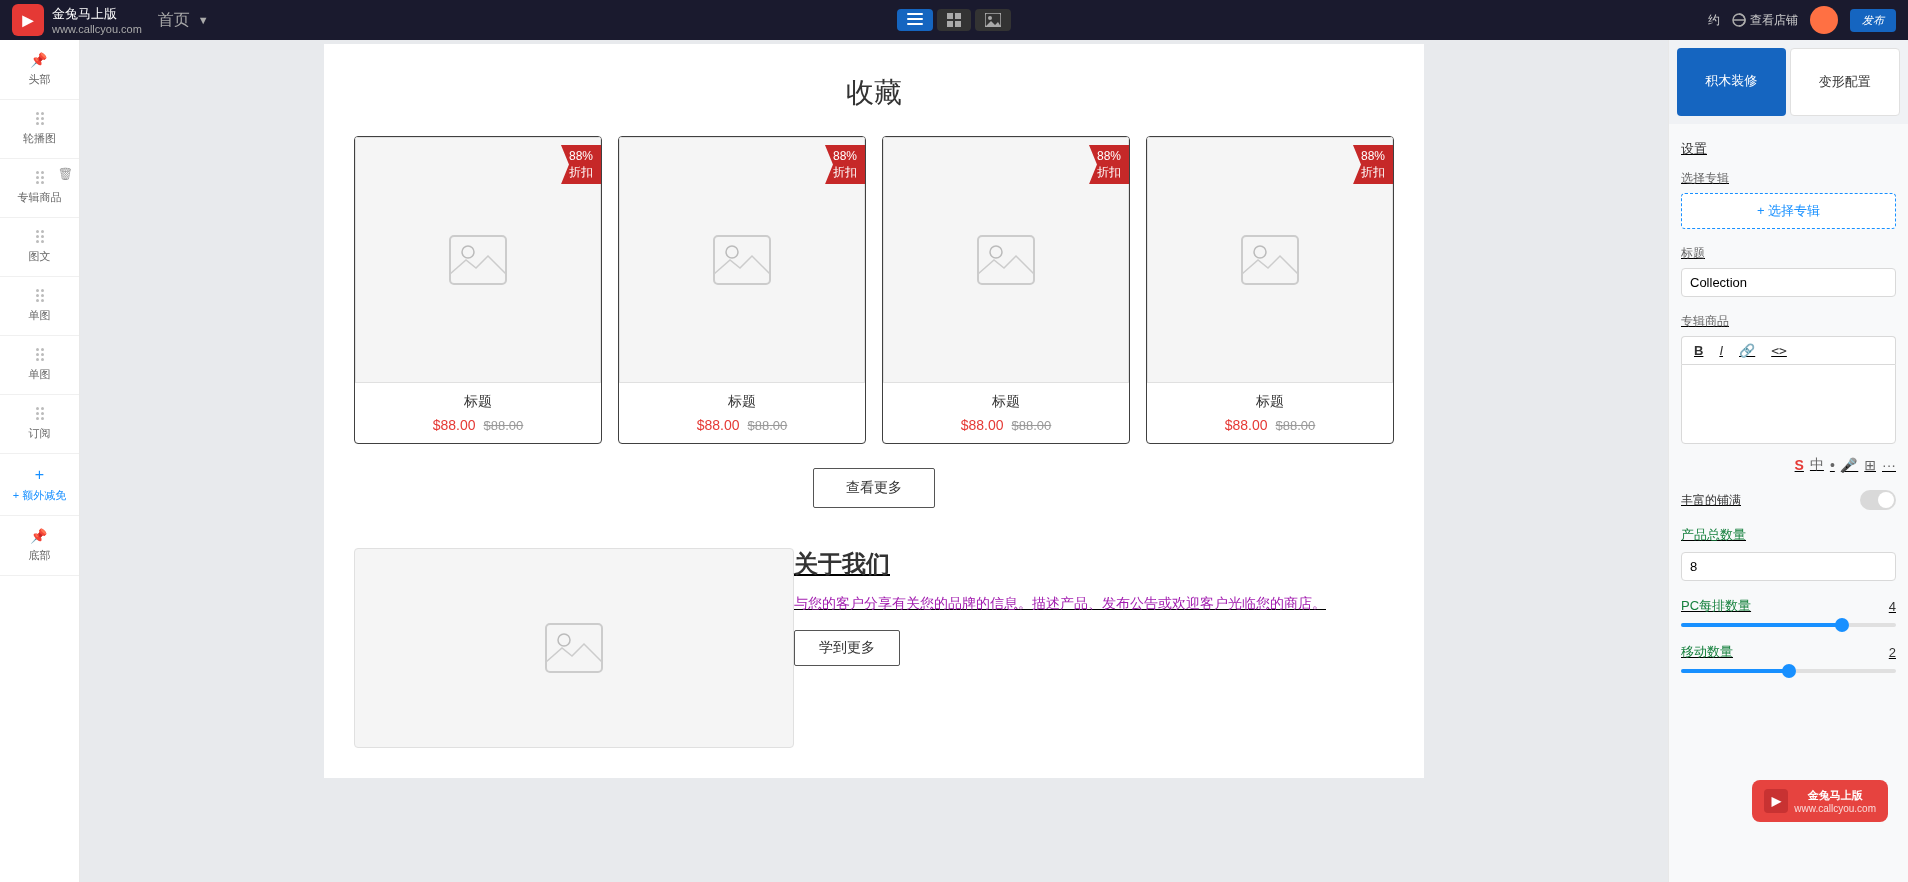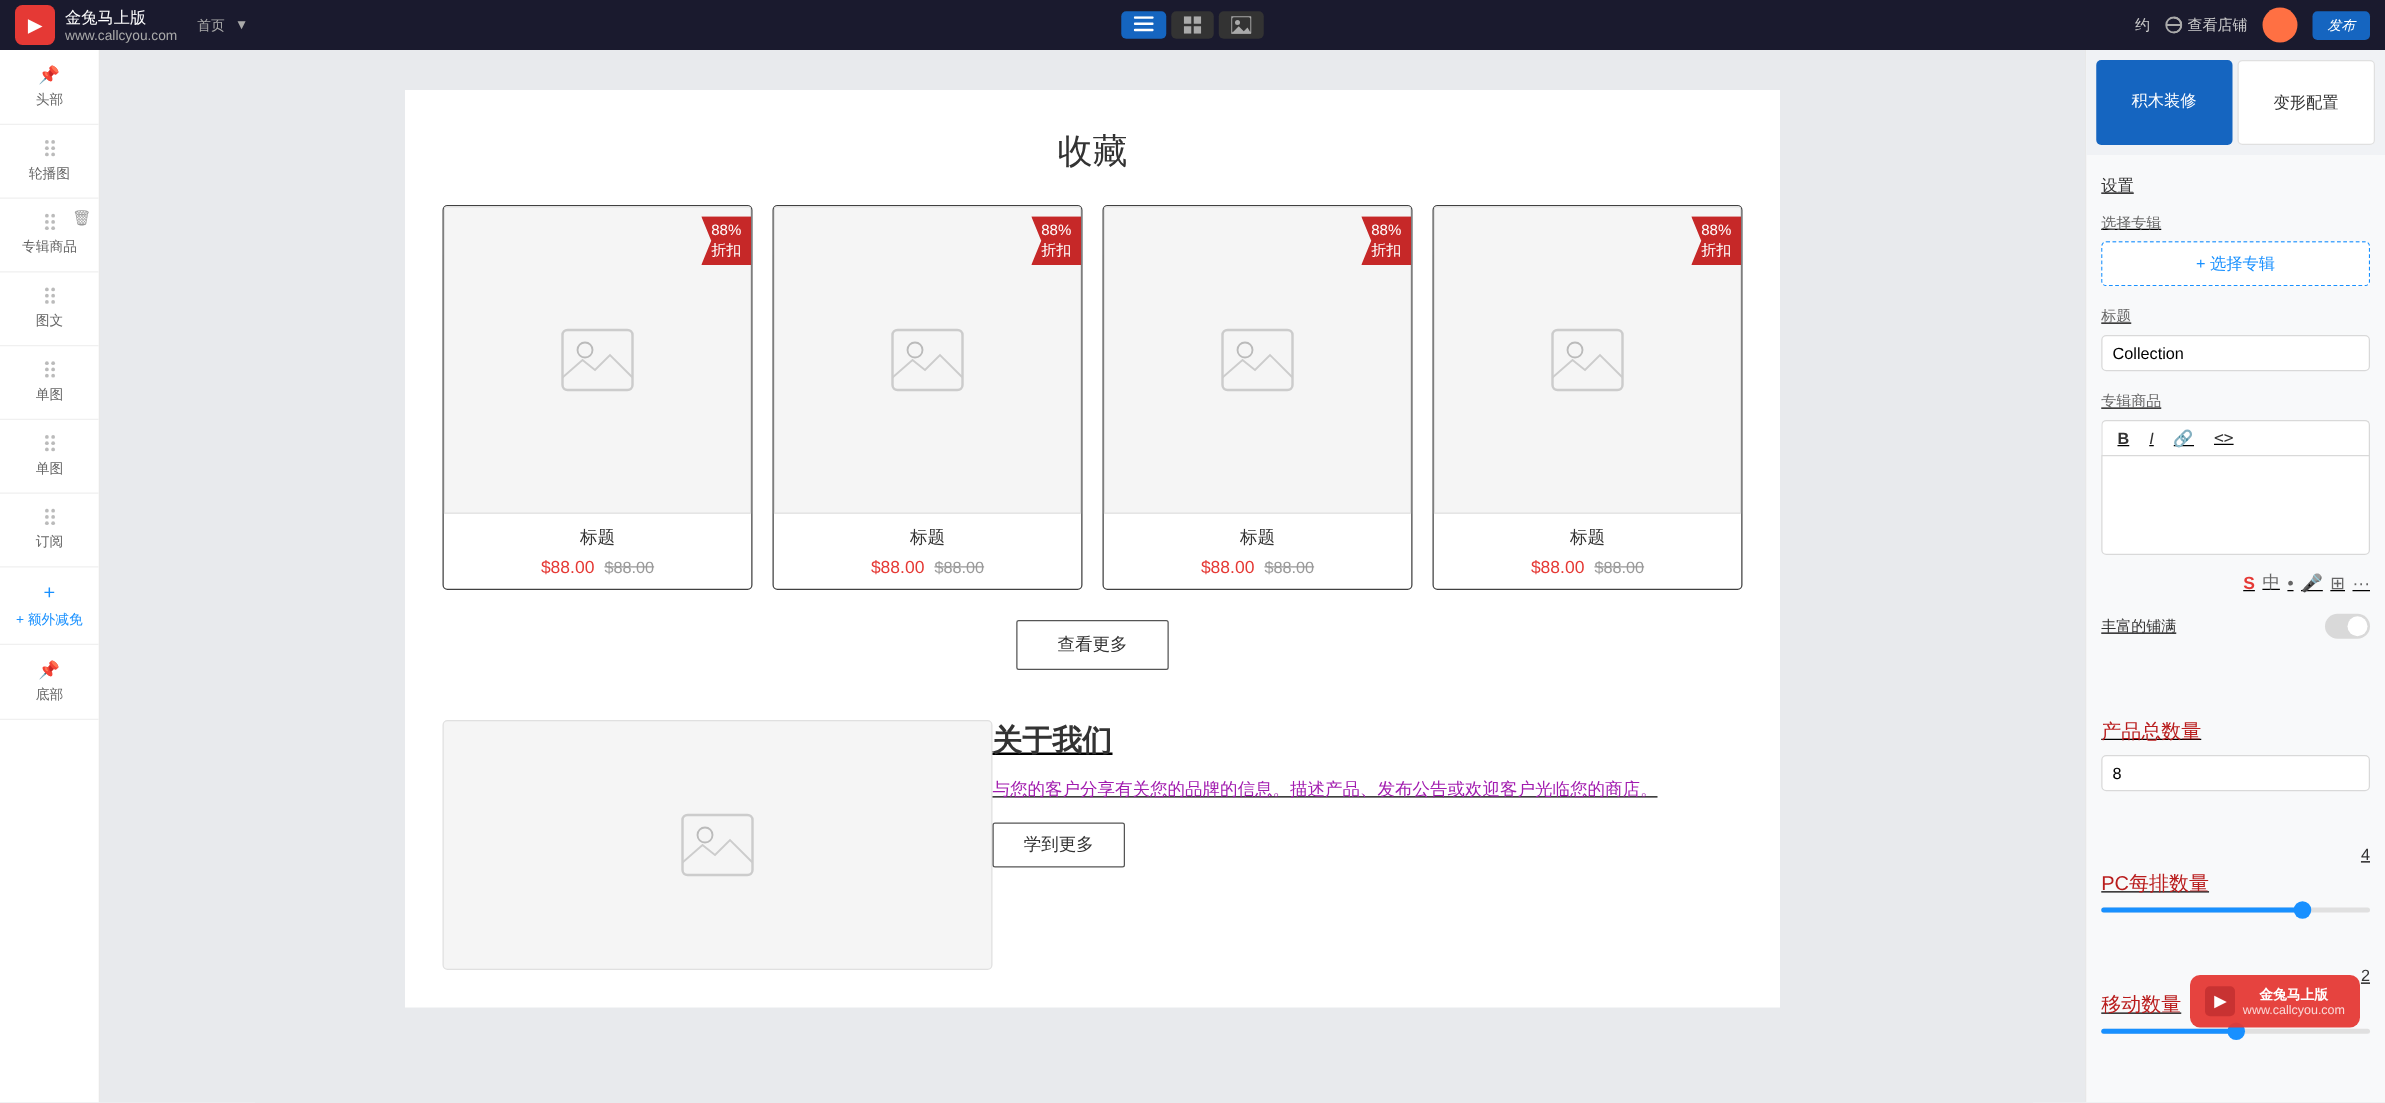--- a/index.html
+++ b/index.html
@@ -93,21 +93,21 @@
 
     
     .canvas-area {
       flex: 1;
       overflow-y: auto;
       background: #e8eaed;
     }
     .page-content {
       background: white;
       max-width: 1100px;
-      margin: 32px auto;
+      margin: 4px auto;
       min-height: 700px;
       padding: 30px;
     }
 
     
     .section-title {
       text-align: center;
       font-size: 28px;
       font-weight: 400;
       color: #333;
@@ -321,21 +321,21 @@
       border-radius: 50%;
       top: 2px; right: 2px;
       transition: 0.2s;
     }
     .count-row {
       display: flex;
       align-items: center;
       justify-content: space-between;
       margin-bottom: 8px;
     }
-    .count-label { font-size: 16px; color: #b91c1c; margin-top: 48px; }
+    .count-label { font-size: 13px; color: #15803d; }
     .count-value { font-size: 13px; color: #333; }
     .slider-row { margin-bottom: 16px; }
     .slider-track {
       width: 100%;
       height: 4px;
       background: #e0e0e0;
       border-radius: 2px;
       position: relative;
       margin-top: 4px;
     }
@@ -371,21 +371,21 @@
 </head>
 <body>
 
 <div class="topbar">
   <div class="topbar-logo">
     <div class="logo-icon">▶</div>
     <div>
       <div class="logo-text">金兔马上版</div>
       <div class="logo-subtext">www.callcyou.com</div>
     </div>
-    <span style="color:#aaa;font-size:11px;margin-left:8px;">首页</span>
+    <span style="color:#aaa;font-size:16px;margin-left:8px;">首页</span>
     <span style="color:#aaa;font-size:11px;">▼</span>
   </div>
 
   <div class="topbar-nav">
     <div style="background:#1565c0;border-radius:4px;padding:4px 10px;display:flex;align-items:center;">
       <svg width="16" height="14" viewBox="0 0 16 14" fill="white">
           <rect y="0" width="16" height="2" rx="1"></rect>
           <rect y="5" width="16" height="2" rx="1"></rect>
           <rect y="10" width="16" height="2" rx="1"></rect>
         </svg>

